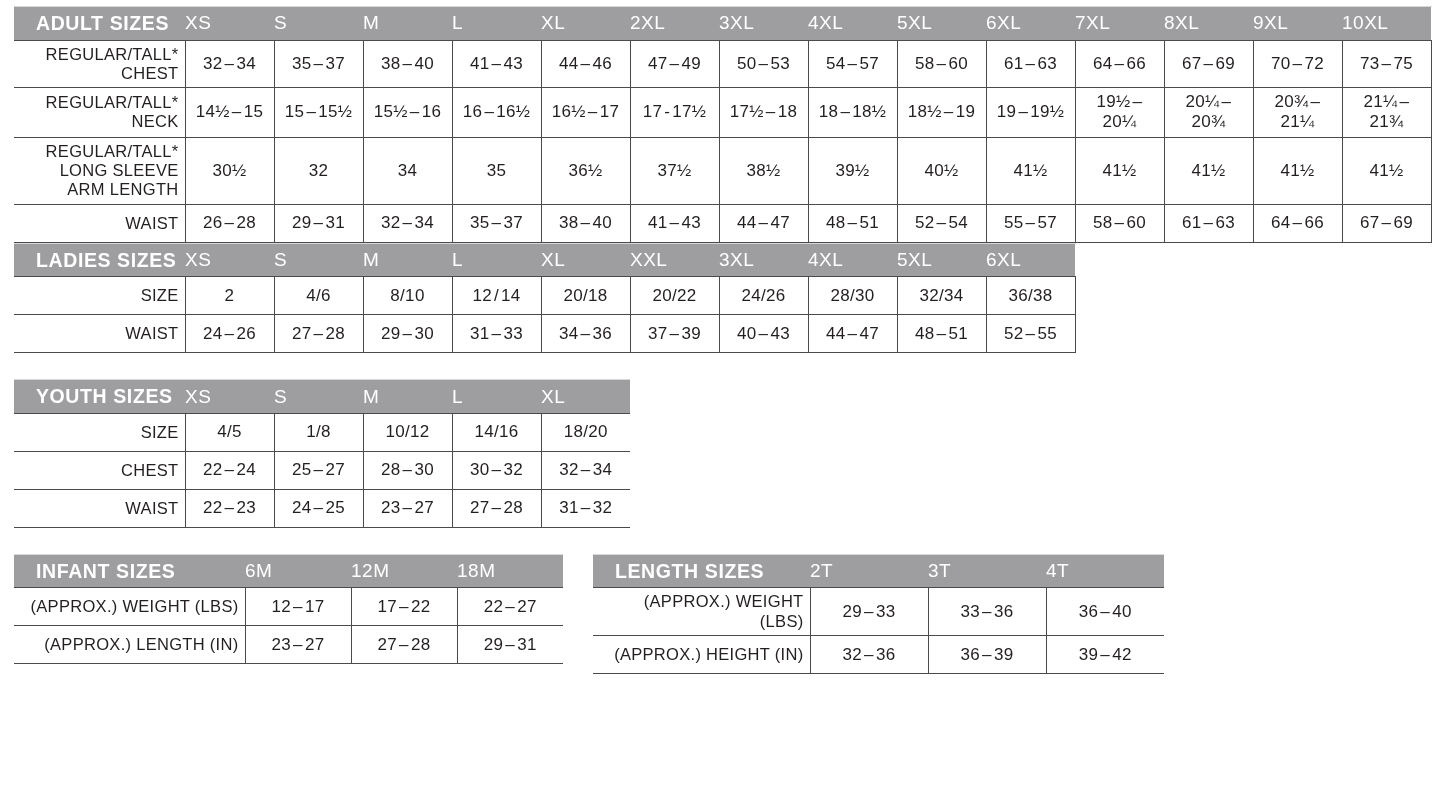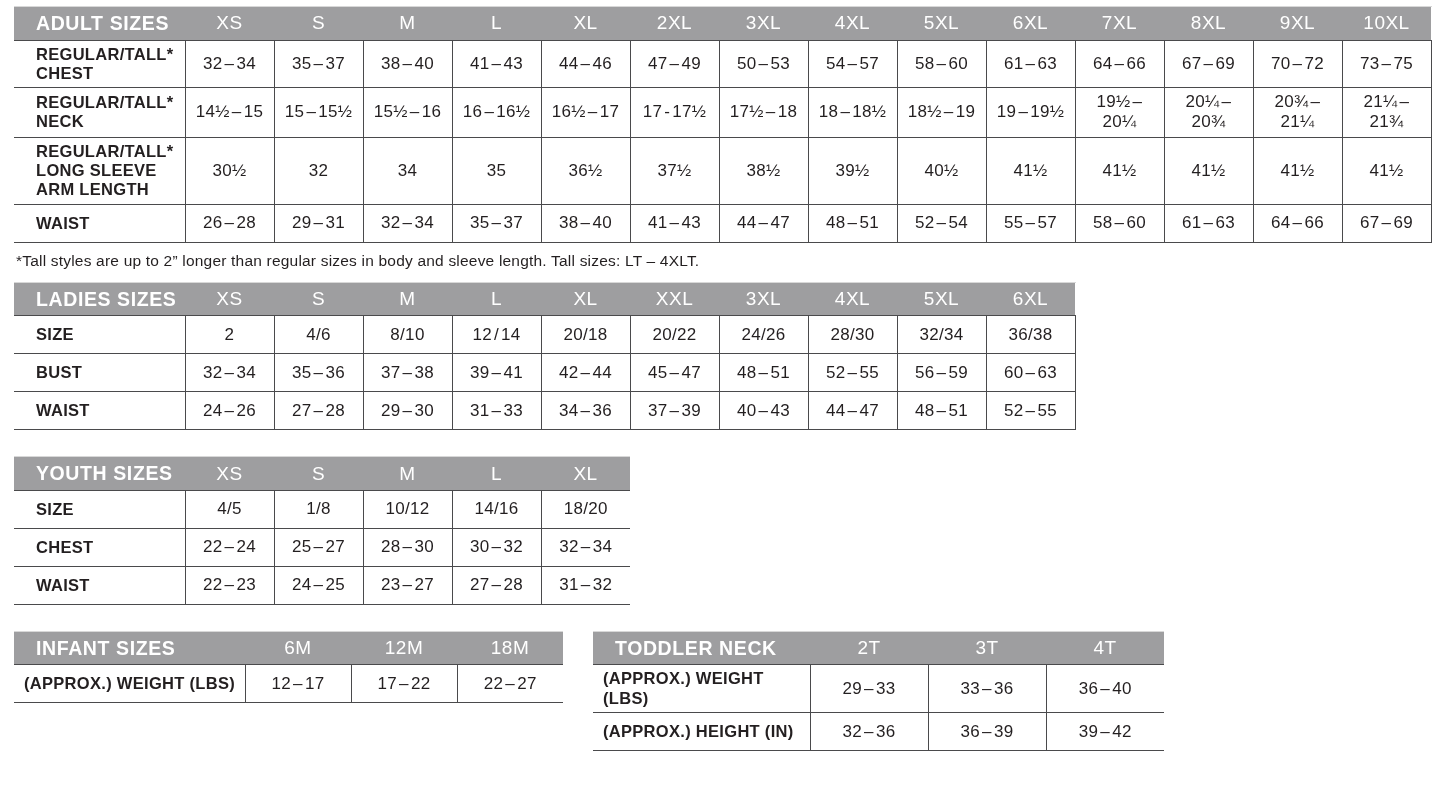--- a/index.html
+++ b/index.html
@@ -16,34 +16,34 @@
     width: -moz-max-content;
     width: max-content;
   }
   table.size-table { border-collapse: collapse; table-layout: fixed; }
   .size-table thead th {
     background: var(--header-bg, #9e9ea0);
     color: var(--header-text, #ffffff);
     height: 33px;
     font-size: 19px;
     font-weight: 400;
-    text-align: center;
+    text-align: left;
     letter-spacing: 0.5px;
     vertical-align: middle;
   }
   .size-table thead th.title {
     text-align: left;
     padding-left: 22px;
     font-weight: 700;
     font-size: 19.5px;
     letter-spacing: 0.6px;
   }
   .size-table tbody th {
-    text-align: left;
-    font-weight: 700;
+    text-align: right;
+    font-weight: 400;
     font-size: 16.5px;
     padding: 4px 6px 4px 22px;
     white-space: pre-line;
     line-height: 1.18;
     letter-spacing: 0.3px;
     border-top: 1px solid var(--border, #4a4a4c);
     height: 38px;
     vertical-align: middle;
   }
   .size-table.tight-labels tbody th { padding-left: 10px; }
@@ -188,21 +188,20 @@
             <td>52 – 54</td>
             <td>55 – 57</td>
             <td>58 – 60</td>
             <td>61 – 63</td>
             <td>64 – 66</td>
             <td>67 – 69</td>
           </tr>
         </tbody>
       </table>
     </div>
-  <p class="footnote">*Tall styles are up to 2” longer than regular sizes in body and sleeve length. Tall sizes: LT – 4XLT.</p>
   <div class="table-wrap">
       <table class="size-table outer-right">
         <colgroup>
           <col style="width: 171px;">
           <col style="width: 89px;">
           <col style="width: 89px;">
           <col style="width: 89px;">
           <col style="width: 89px;">
           <col style="width: 89px;">
           <col style="width: 89px;">
@@ -232,33 +231,20 @@
             <td>2</td>
             <td>4/6</td>
             <td>8/10</td>
             <td>12 / 14</td>
             <td>20/18</td>
             <td>20/22</td>
             <td>24/26</td>
             <td>28/30</td>
             <td>32/34</td>
             <td>36/38</td>
-          </tr>
-          <tr>
-            <th>BUST</th>
-            <td>32 – 34</td>
-            <td>35 – 36</td>
-            <td>37 – 38</td>
-            <td>39 – 41</td>
-            <td>42 – 44</td>
-            <td>45 – 47</td>
-            <td>48 – 51</td>
-            <td>52 – 55</td>
-            <td>56 – 59</td>
-            <td>60 – 63</td>
           </tr>
           <tr>
             <th>WAIST</th>
             <td>24 – 26</td>
             <td>27 – 28</td>
             <td>29 – 30</td>
             <td>31 – 33</td>
             <td>34 – 36</td>
             <td>37 – 39</td>
             <td>40 – 43</td>
@@ -334,34 +320,40 @@
               <th>18M</th>
             </tr>
           </thead>
           <tbody>
             <tr>
               <th>(APPROX.) WEIGHT (LBS)</th>
               <td>12 – 17</td>
               <td>17 – 22</td>
               <td>22 – 27</td>
             </tr>
+            <tr>
+              <th>(APPROX.) LENGTH (IN)</th>
+              <td>23 – 27</td>
+              <td>27 – 28</td>
+              <td>29 – 31</td>
+            </tr>
           </tbody>
         </table>
       </div>
     <div class="table-wrap">
         <table class="size-table tight-labels">
           <colgroup>
             <col style="width: 217px;">
             <col style="width: 118px;">
             <col style="width: 118px;">
             <col style="width: 118px;">
           </colgroup>
           <thead>
             <tr>
-              <th class="title">TODDLER NECK</th>
+              <th class="title">LENGTH SIZES</th>
               <th>2T</th>
               <th>3T</th>
               <th>4T</th>
             </tr>
           </thead>
           <tbody>
             <tr>
               <th>(APPROX.) WEIGHT (LBS)</th>
               <td>29 – 33</td>
               <td>33 – 36</td>

